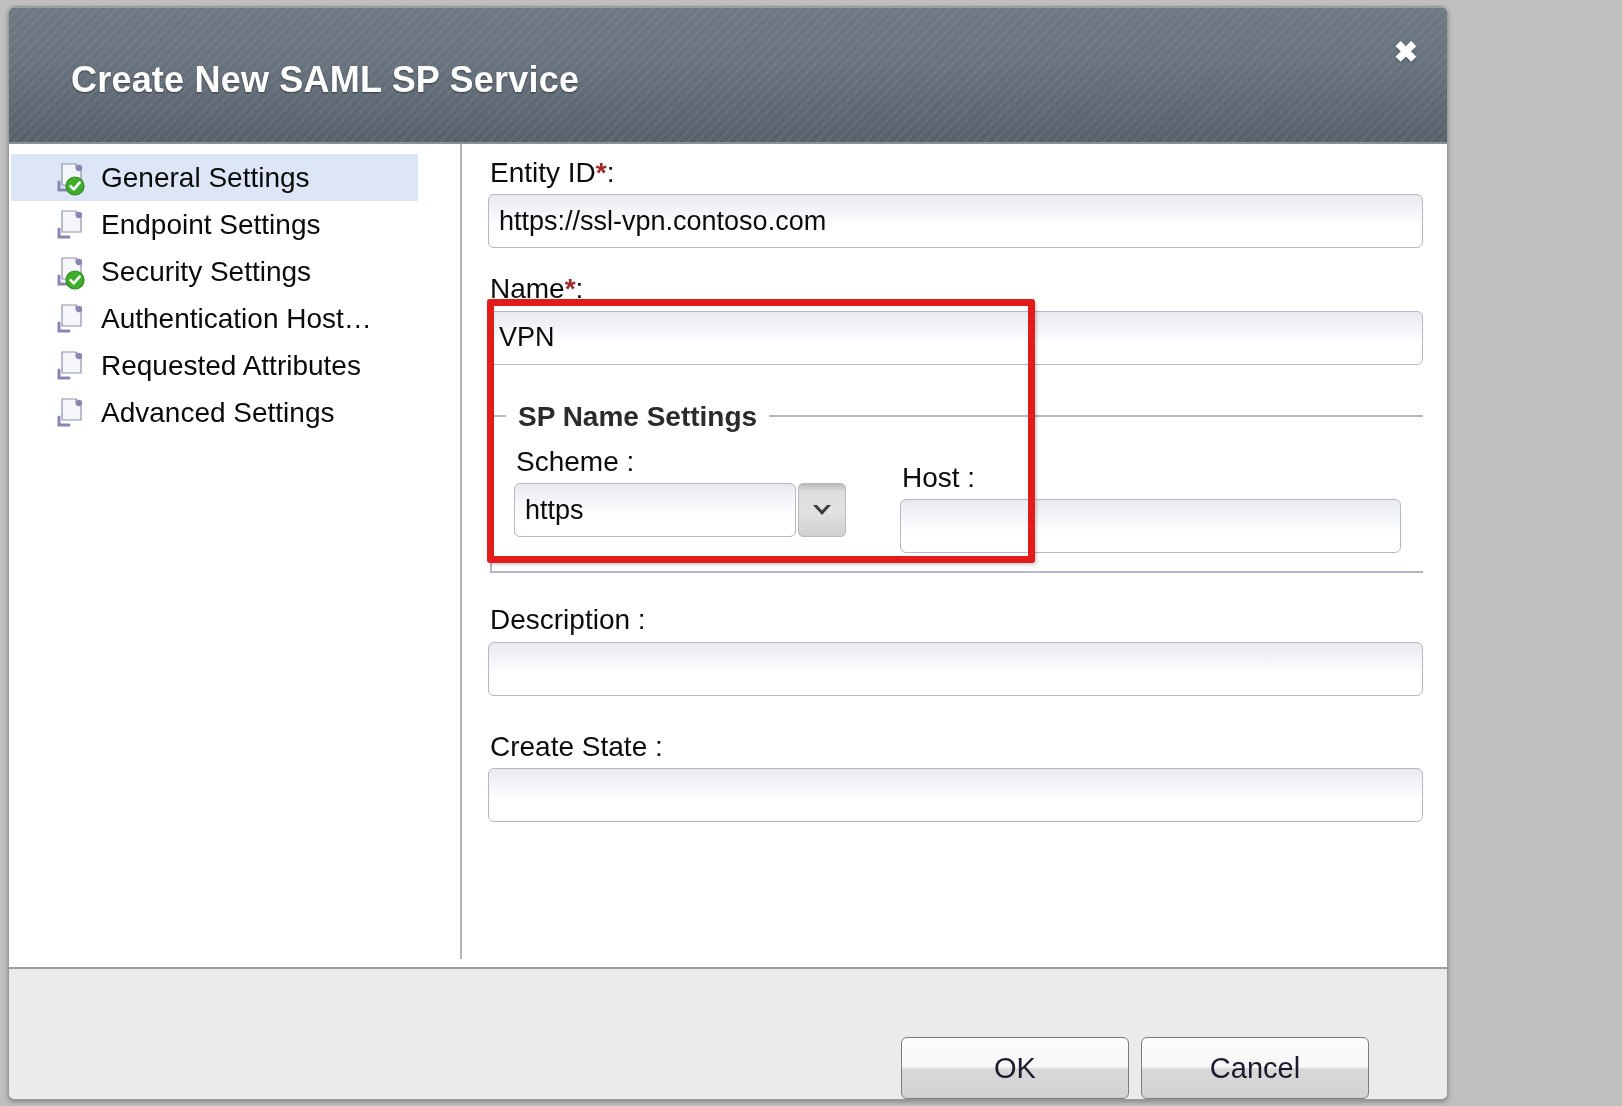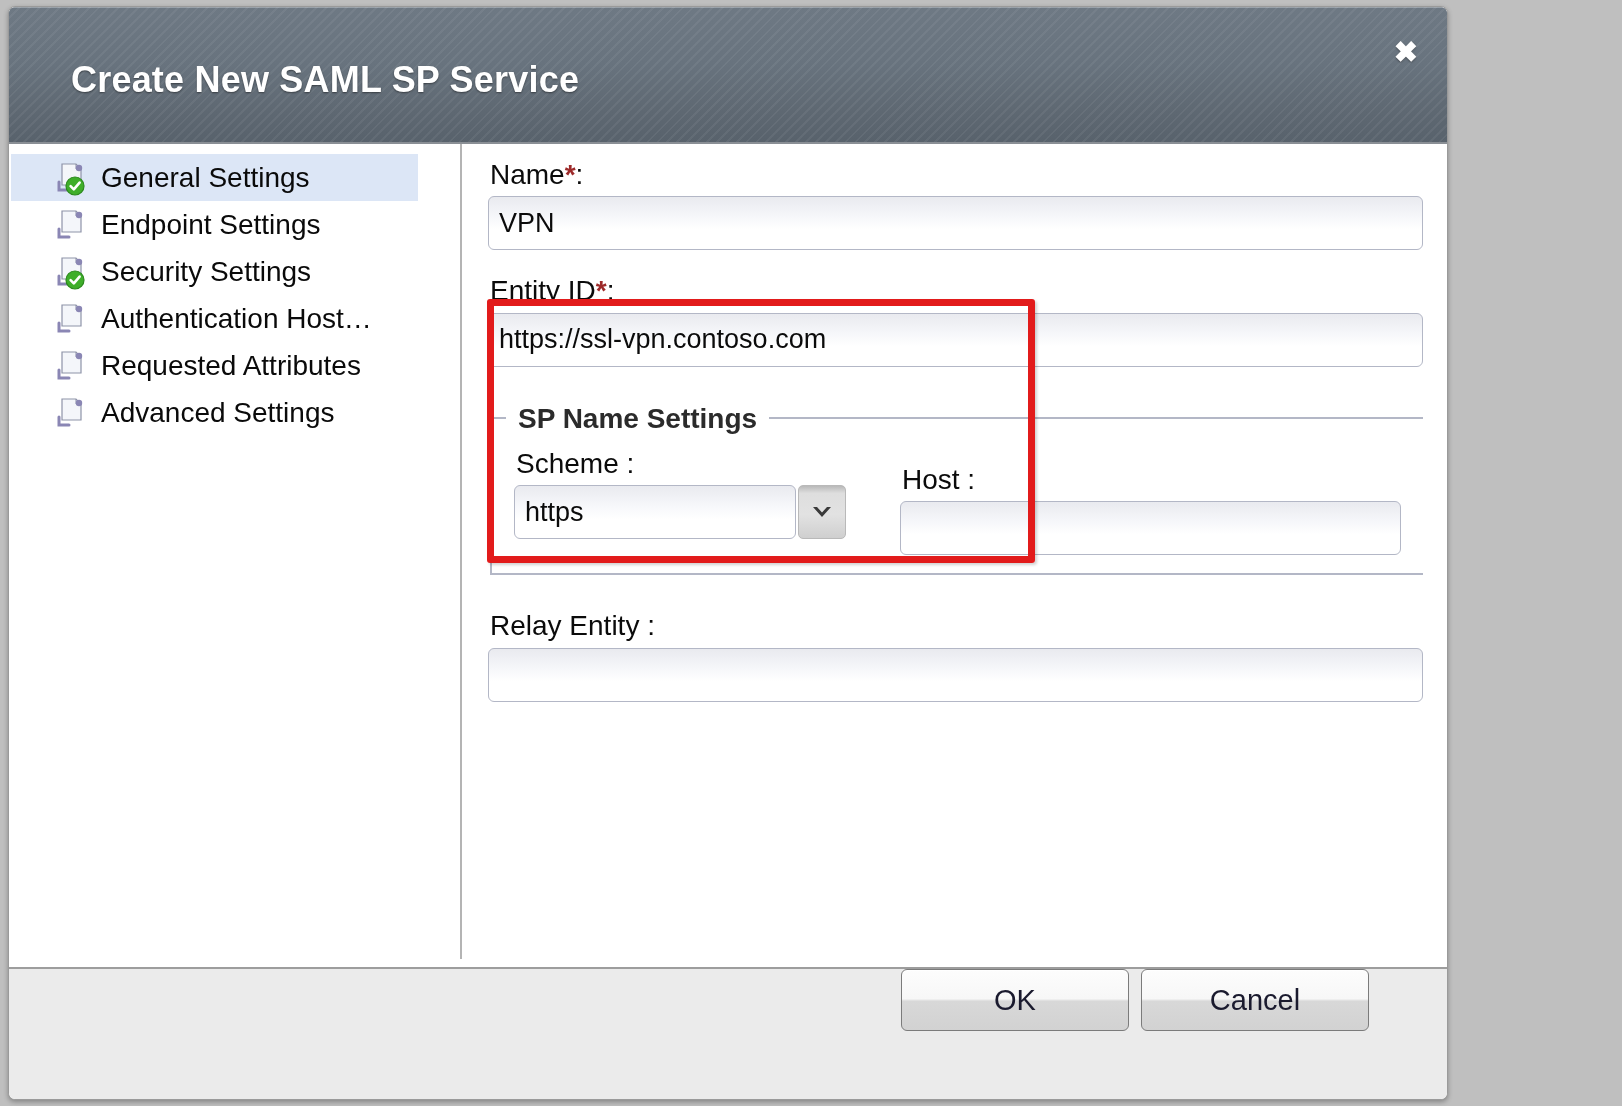--- a/index.html
+++ b/index.html
@@ -262,21 +262,21 @@
   .select-arrow svg { display: block; }
 
   
   .footer {
     flex: 0 0 132px;
     height: 132px;
     box-sizing: border-box;
     background: #ebebeb;
     border-top: 2px solid #9d9d9d;
     display: flex;
-    align-items: flex-start;
+    align-items: flex-end;
     justify-content: flex-end;
     padding-right: 78px;
     gap: 12px;
     border-bottom-left-radius: 6px;
     border-bottom-right-radius: 6px;
     margin-top: 8px;
   }
   .btn {
     box-sizing: border-box;
     width: 228px;
@@ -380,28 +380,28 @@
               <path d="M4 22 L4 30 L14 30" fill="none" stroke="#8a86b4" stroke-width="3" stroke-linecap="round"></path>
               <circle cx="24" cy="8" r="3.2" fill="#8a86b4"></circle>
             </svg>
           </span>
           <span class="nav-label">Advanced Settings</span>
         </div>
       </div>
 
       <div class="content">
 
+        <div class="field-block">
+          <div class="field-label"><span>Entity ID</span><span class="req-star">*</span><span>:</span></div>
+          <input class="txt-input" type="text" value="https://ssl-vpn.contoso.com" style="">
+        </div>
+
         <div class="field-block group-top">
           <div class="field-label"><span>Name</span><span class="req-star">*</span><span>:</span></div>
           <input class="txt-input" type="text" value="VPN" style="">
-        </div>
-
-        <div class="field-block">
-          <div class="field-label"><span>Entity ID</span><span class="req-star">*</span><span>:</span></div>
-          <input class="txt-input" type="text" value="https://ssl-vpn.contoso.com" style="">
         </div>
 
         <div class="fieldset">
           <div class="fs-border-top"></div>
           <div class="fs-border-left"></div>
           <div class="fs-border-bottom"></div>
           <div class="fs-legend">SP Name Settings</div>
           <div class="fs-inner">
             <div class="fs-col-scheme">
               <div class="field-label">Scheme :</div>
@@ -414,23 +414,27 @@
                 </div>
               </div>
             </div>
             <div class="fs-col-host">
               <div class="field-label">Host :</div>
               <input class="txt-input" type="text" value="" style="">
             </div>
           </div>
         </div>
 
+        <div class="field-block" style="margin-top:32px;">
+          <div class="field-label">Description :</div>
+          <input class="txt-input" type="text" value="" style="">
+        </div>
 
         <div class="field-block" style="margin-top:36px;">
-          <div class="field-label">Relay Entity :</div>
+          <div class="field-label">Create State :</div>
           <input class="txt-input" type="text" value="" style="">
         </div>
 
       </div>
 
       <div class="red-box"></div>
 
     </div>
 
     <div class="footer">

